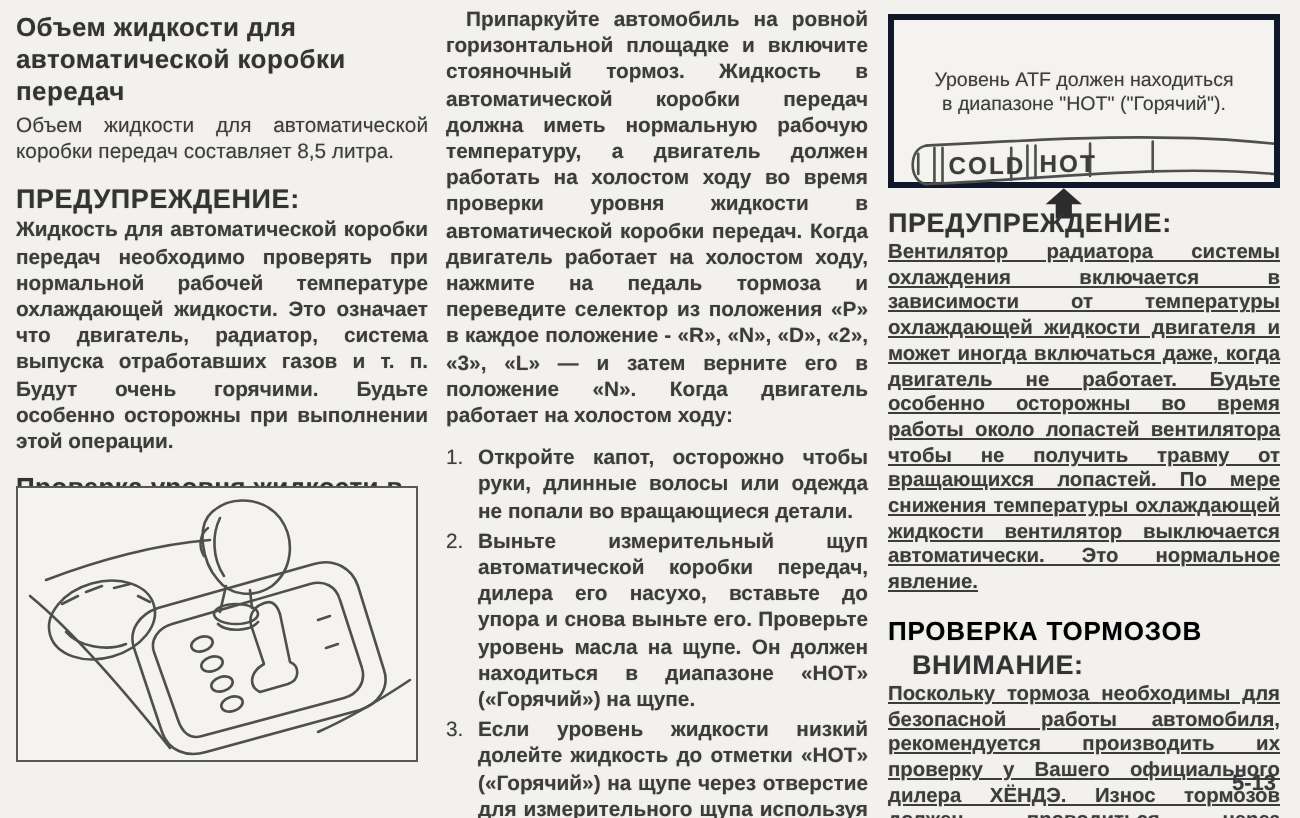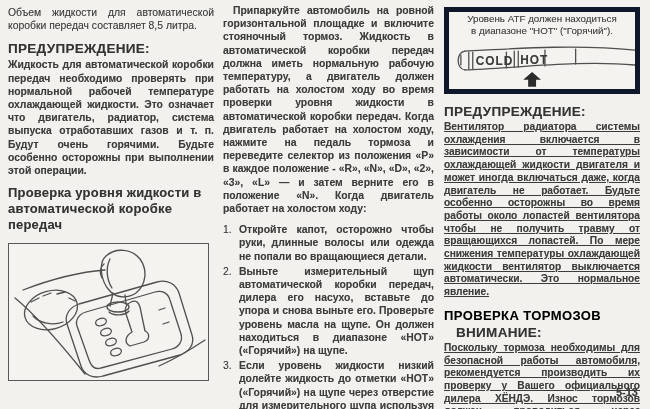--- a/index.html
+++ b/index.html
@@ -28,37 +28,38 @@
   .step .n { flex:none; width:16px; }
   .step .t { flex:1; text-align:justify;font-weight:bold; }
 
   .figure {
     position:absolute; left:8px; top:243px; width:201px; height:138px;
     border:1px solid #585858; background:#f4f3f0; box-sizing:border-box;
   }
   .figure svg { display:block; width:100%; height:100%; }
 
   .stickbox {
-    border:5px solid #0f172a; background:#f4f3f0;
-    height:87px; box-sizing:border-box; padding-top:1px; margin-bottom:10px;
+    border:3px solid #0f172a; background:#f4f3f0;
+    height:87px; box-sizing:border-box; padding-top:25px; margin-bottom:10px;
   }
   .stickbox .cap { text-align:center; font-size:9.8px; line-height:12px; color:#3c3c3c; }
   .stickbox svg { display:block; width:100%; height:54px; margin-top:2px; }
 
   .page-number { position:absolute; right:12px; top:386px; font-size:11px; font-weight:bold; color:#3a3a3a; }
 
   .sketch { stroke:#4f4f4f; fill:none; stroke-width:1.3; stroke-linecap:round; stroke-linejoin:round; }
   .stick-label { font-family:"Liberation Sans", sans-serif; font-size:12px; font-weight:bold; fill:#3c3c3c; letter-spacing:1px; }
 </style>
 </head>
 <body>
 
 <div class="page">
 
   <div class="col col-left">
+    <h1 class="sec-title">Объем жидкости для автоматической коробки передач</h1>
     <p class="body">Объем жидкости для автоматической коробки передач составляет 8,5 литра.</p>
     <h2 class="warn-title">ПРЕДУПРЕЖДЕНИЕ:</h2>
     <p class="body bold">Жидкость для автоматической коробки передач необходимо проверять при нормальной рабочей температуре охлаждающей жидкости. Это означает что двигатель, радиатор, система выпуска отработавших газов и т. п. Будут очень горячими. Будьте особенно осторожны при выполнении этой операции.</p>
     <h1 class="sec-title">Проверка уровня жидкости в автоматической коробке передач</h1>
   </div>
 
   <div class="figure">
     <svg viewBox="0 0 199 136">
       <g class="sketch">
 

